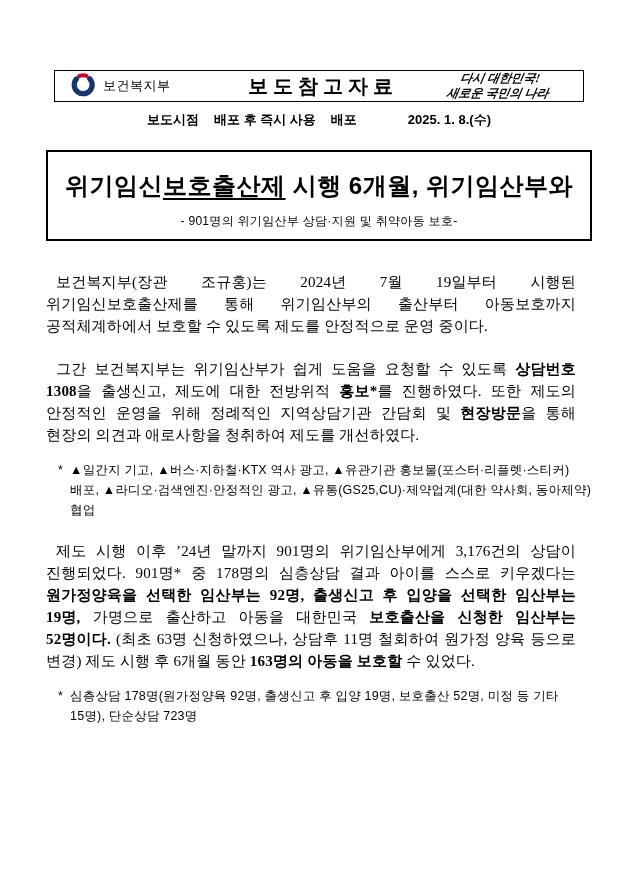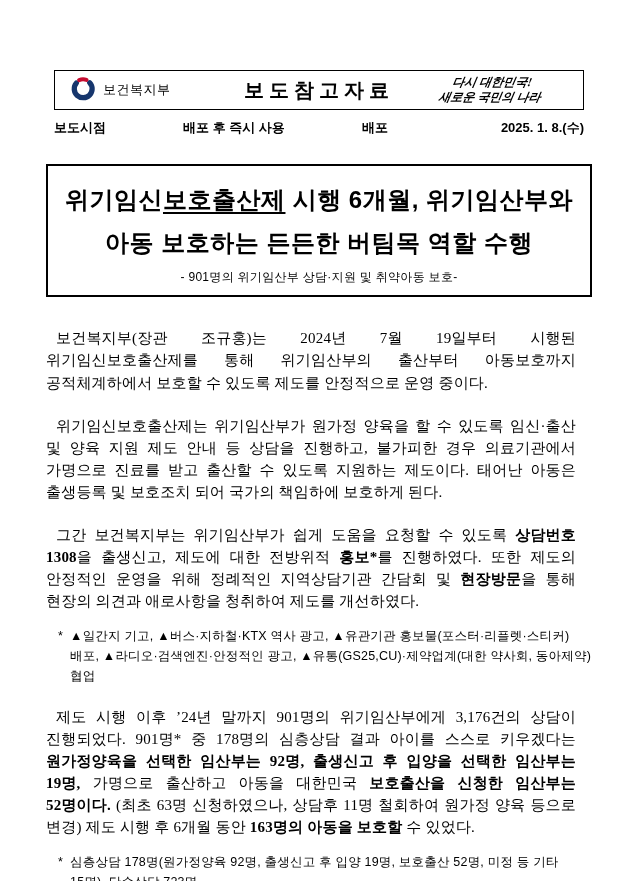--- a/index.html
+++ b/index.html
@@ -9,23 +9,23 @@
     font-family:"Liberation Serif","DejaVu Serif",serif;
     overflow:hidden;
   }
   .page { box-sizing:border-box; width:638px; height:881px; padding:70px 46px 0 46px; }
 
   
   .header-box {
     box-sizing:border-box;
     border:1.5px solid #000;
     margin:0 8px;
-    height:40px;
+    height:32px;
     display:flex; align-items:center; justify-content:space-between;
-    padding:2px 12px 2px 14px;
+    padding:2px 4px 2px 14px;
   }
   .logo { display:flex; align-items:center; gap:8px; width:170px; }
   .agency {
     font-family:"Liberation Sans","DejaVu Sans",sans-serif;
     font-size:13px; letter-spacing:0.5px;
   }
   .doc-type {
     font-size:20px; font-weight:600; letter-spacing:5px;
     transform:translateX(-6px);
     text-align:center;
@@ -33,31 +33,31 @@
   .slogan {
     width:160px; display:flex; flex-direction:column; align-items:center;
     font-style:italic; font-weight:bold; font-size:12px; line-height:1.25;
     transform:skewX(-10deg);
     white-space:nowrap;
   }
 
   
   .release-line {
     margin:9px 8px 0 8px;
-    display:flex; justify-content:space-between; align-items:baseline; gap:15px;
+    display:flex; justify-content:center; align-items:baseline; gap:15px;
     font-family:"Liberation Sans","DejaVu Sans",sans-serif;
     font-weight:bold; font-size:13px;
   }
   .rl-date { margin-left:36px; font-weight:bold; }
 
   
   .title-box {
     box-sizing:border-box;
     border:2.5px solid #000;
-    margin-top:27px;
+    margin-top:21px;
     padding:13px 4px 9px 4px;
     text-align:center;
     font-family:"Liberation Sans","DejaVu Sans",sans-serif;
   }
   .title-line {
     font-size:24px; font-weight:bold; letter-spacing:0.5px; line-height:1.78;
     white-space:nowrap;
   }
   .title-line .u { text-decoration:underline; text-underline-offset:4px; }
   .subtitle { font-size:12px; font-weight:normal; margin-top:5px; letter-spacing:0.3px; }
@@ -104,27 +104,25 @@
 
   <div class="release-line">
     <span class="rl-label">보도시점</span>
     <span class="rl-val">배포 후 즉시 사용</span>
     <span class="rl-label">배포</span>
     <span class="rl-date">2025. 1. 8.(수)</span>
   </div>
 
   <div class="title-box">
     <div class="title-line"><span>위기임신</span><span class="u">보호출산제</span><span> 시행 6개월, 위기임산부와</span></div>
-    <div class="title-line">아동 보호하는 든든한 버팀목 역할 수행</div>
     <div class="subtitle">- 901명의 위기임산부 상담·지원 및 취약아동 보호-</div>
   </div>
 
   <div class="body-text">
     <p class="para"><span>보건복지부(장관 조규홍)는 2024년 7월 19일부터 시행된 위기임신보호출산제를 통해 위기임산부의 출산부터 아동보호까지 공적체계하에서 보호할 수 있도록 제도를 안정적으로 운영 중이다.</span></p>
-    <p class="para"><span>위기임신보호출산제는 위기임산부가 원가정 양육을 할 수 있도록 임신·출산 및 양육 지원 제도 안내 등 상담을 진행하고, 불가피한 경우 의료기관에서 가명으로 진료를 받고 출산할 수 있도록 지원하는 제도이다. 태어난 아동은 출생등록 및 보호조치 되어 국가의 책임하에 보호하게 된다.</span></p>
     <p class="para"><span>그간 보건복지부는 위기임산부가 쉽게 도움을 요청할 수 있도록 </span><span class="b">상담번호 1308</span><span>을 출생신고, 제도에 대한 전방위적 </span><span class="b">홍보*</span><span>를 진행하였다. 또한 제도의 안정적인 운영을 위해 정례적인 지역상담기관 간담회 및 </span><span class="b">현장방문</span><span>을 통해 현장의 의견과 애로사항을 청취하여 제도를 개선하였다.</span></p>
     <div class="footnote">
       <span class="fn-marker">*</span>
       <span class="fn-text">▲일간지 기고, ▲버스·지하철·KTX 역사 광고, ▲유관기관 홍보물(포스터·리플렛·스티커) 배포, ▲라디오·검색엔진·안정적인 광고, ▲유통(GS25,CU)·제약업계(대한 약사회, 동아제약) 협업</span>
     </div>
     <p class="para"><span>제도 시행 이후 ’24년 말까지 901명의 위기임산부에게 3,176건의 상담이 진행되었다. 901명* 중 178명의 심층상담 결과 아이를 스스로 키우겠다는 </span><span class="b">원가정양육을 선택한 임산부는 92명, 출생신고 후 입양을 선택한 임산부는 19명,</span><span> 가명으로 출산하고 아동을 대한민국 </span><span class="b">보호출산을 신청한 임산부는 52명이다.</span><span> (최초 63명 신청하였으나, 상담후 11명 철회하여 원가정 양육 등으로 변경) 제도 시행 후 6개월 동안 </span><span class="b">163명의 아동을 보호할</span><span> 수 있었다.</span></p>
     <div class="footnote">
       <span class="fn-marker">*</span>
       <span class="fn-text">심층상담 178명(원가정양육 92명, 출생신고 후 입양 19명, 보호출산 52명, 미정 등 기타 15명), 단순상담 723명</span>
     </div>

